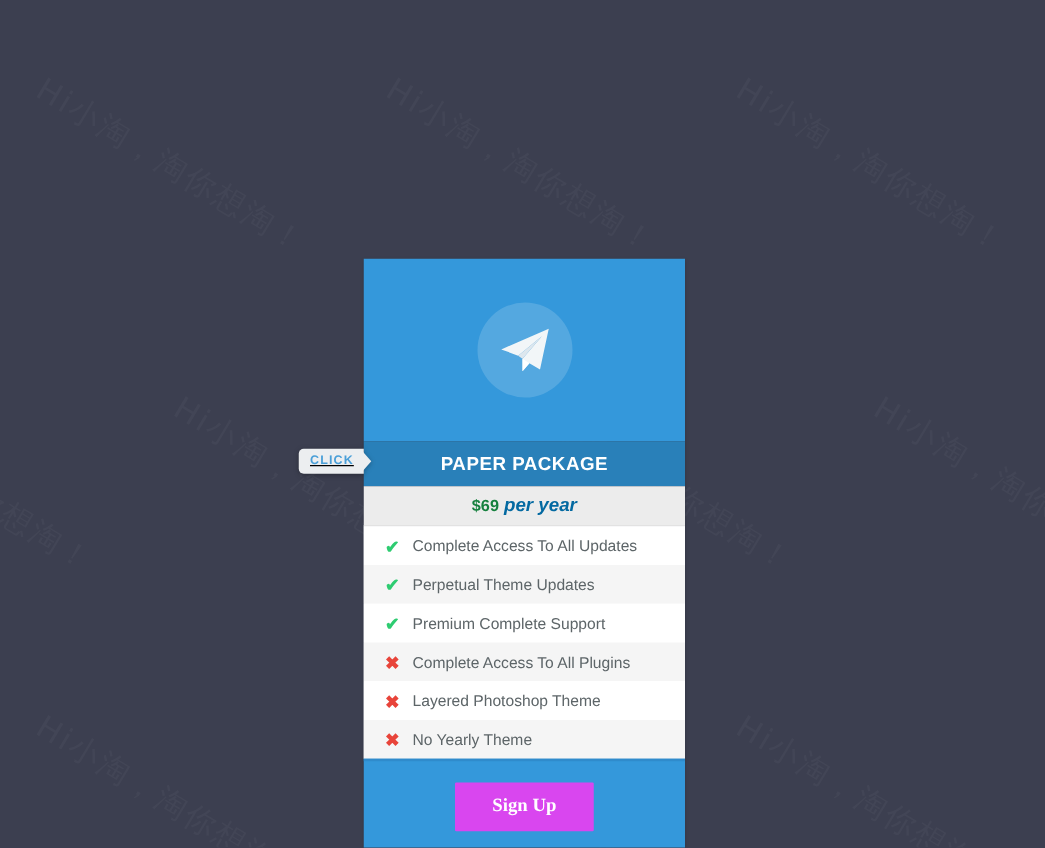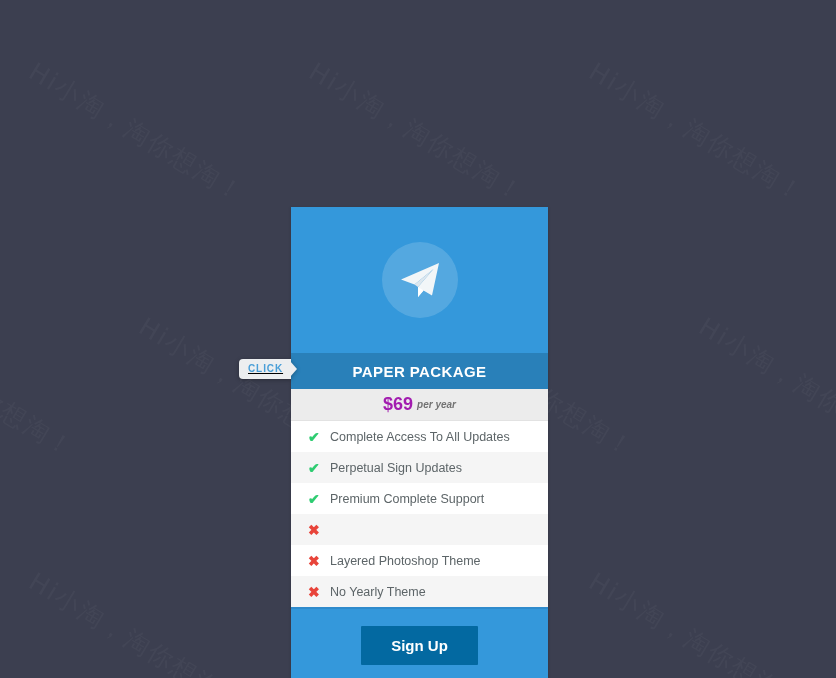--- a/index.html
+++ b/index.html
@@ -81,28 +81,28 @@
 
   .card-price-row {
     height: 31px;
     background: #ececec;
     display: flex;
     align-items: center;
     justify-content: center;
     border-bottom: 1px solid #e2e2e2;
   }
   .price-amount {
-    color: #a21caf;
-    font-size: 18px;
+    color: #15803d;
+    font-size: 13px;
     font-weight: bold;
     text-align: right;
   }
   .price-period {
-    color: #737373;
-    font-size: 10px;
+    color: #0369a1;
+    font-size: 15px;
     font-style: italic;
     font-weight: bold;
     margin-left: 4px;
   }
 
   .feature-list { background: #ffffff; }
   .feature-row {
     height: 31px;
     display: flex;
     align-items: center;
@@ -128,24 +128,24 @@
 
   .card-footer {
     background: #3498db;
     height: 72px;
     display: flex;
     align-items: center;
     justify-content: center;
     border-top: 2px solid #2f8bcc;
   }
   .signup-button {
-    background: #0369a1;
+    background: #d946ef;
     color: #ffffff;
     border: none;
-    font-family: Liberation Sans, sans-serif;
+    font-family: Liberation Serif, serif;
     font-size: 15px;
     font-weight: bold;
     padding: 11px 30px;
     cursor: pointer;
     border-radius: 1px;
   }
 
   
   #click-callout {
     position: absolute;
@@ -220,28 +220,29 @@
     <span class="price-period">per year</span>
   </div>
 
   <div class="feature-list">
       <div class="feature-row">
         <span class="feature-mark yes">✔</span>
         <span class="feature-label">Complete Access To All Updates</span>
       </div>
       <div class="feature-row alt">
         <span class="feature-mark yes">✔</span>
-        <span class="feature-label">Perpetual Sign Updates</span>
+        <span class="feature-label">Perpetual Theme Updates</span>
       </div>
       <div class="feature-row">
         <span class="feature-mark yes">✔</span>
         <span class="feature-label">Premium Complete Support</span>
       </div>
       <div class="feature-row alt">
         <span class="feature-mark no">✖</span>
+        <span class="feature-label">Complete Access To All Plugins</span>
       </div>
       <div class="feature-row">
         <span class="feature-mark no">✖</span>
         <span class="feature-label">Layered Photoshop Theme</span>
       </div>
       <div class="feature-row alt">
         <span class="feature-mark no">✖</span>
         <span class="feature-label">No Yearly Theme</span>
       </div>
     </div>

